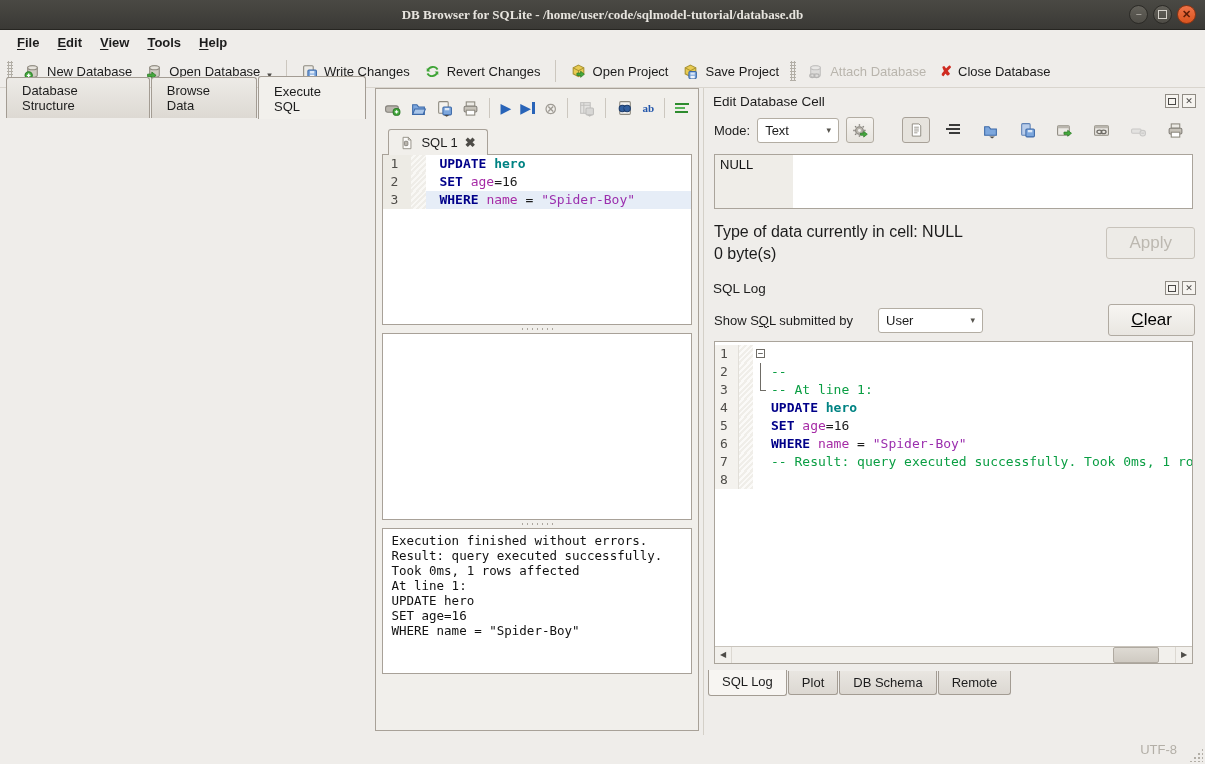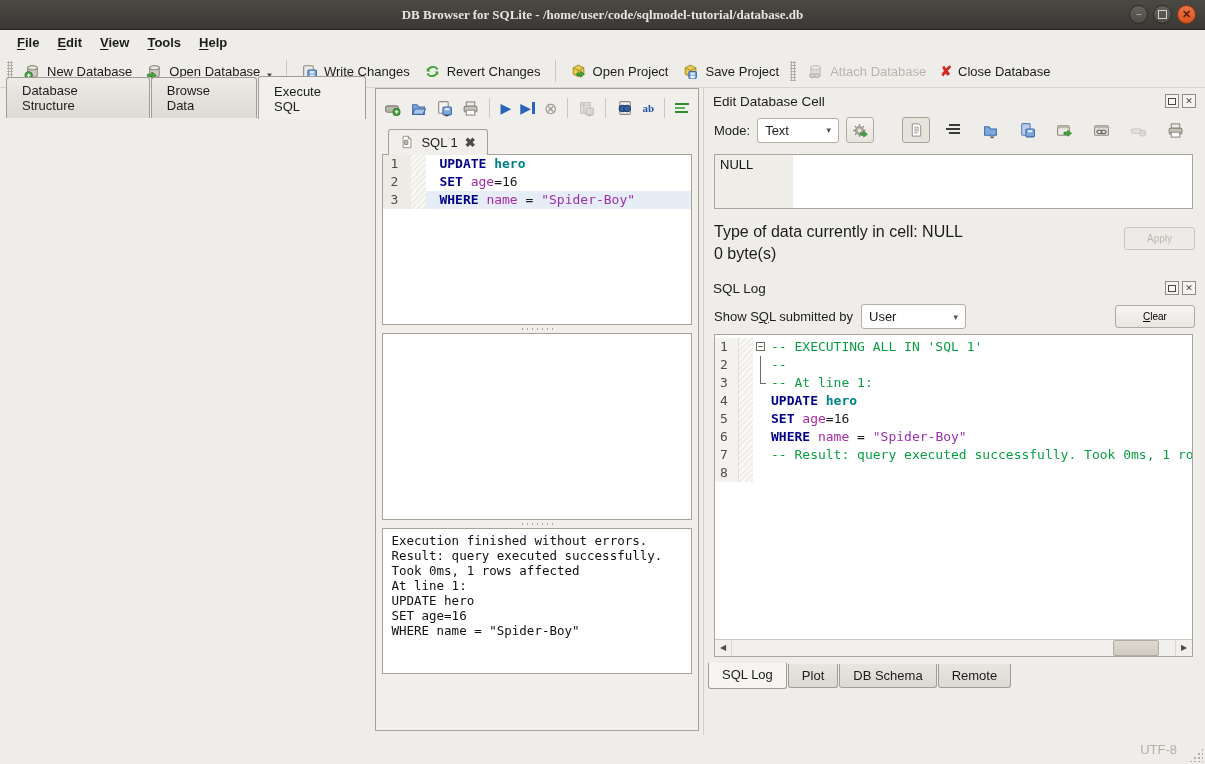--- a/index.html
+++ b/index.html
@@ -49,21 +49,21 @@
   .playbar b{width:3px;height:12px;background:#2964b8;margin-left:1px;}
   .stop-glyph{color:#9f9b94;font-size:16px;}
   .fmt-icon{display:inline-block;width:15px;height:13px;background:
     linear-gradient(#2e8b2e,#2e8b2e) 0 1px/14px 2px no-repeat,
     linear-gradient(#57b457,#57b457) 0 5px/10px 2px no-repeat,
     linear-gradient(#2e8b2e,#2e8b2e) 0 9px/13px 2px no-repeat;}
   .ab-icon{font-size:11px;font-weight:bold;color:#2255aa;font-family:"Liberation Serif",serif;}
 
   
   .subtab-bar{display:flex;align-items:flex-end;height:29px;}
-  .subtab{display:inline-flex;align-items:flex-start;gap:7px;margin-left:6px;padding:5px 11px;border:1px solid #a8a198;border-bottom:none;border-radius:3px 3px 0 0;background:#f1efeb;position:relative;z-index:2;margin-bottom:-1px;}
+  .subtab{display:inline-flex;align-items:flex-end;gap:7px;margin-left:6px;padding:5px 11px;border:1px solid #a8a198;border-bottom:none;border-radius:3px 3px 0 0;background:#f1efeb;position:relative;z-index:2;margin-bottom:-1px;}
   .subtab .x{color:#4e4c48;font-weight:bold;font-size:13px;}
 
   
   .editor-pane{height:171px;border:1px solid #a8a198;background:#fff;overflow:hidden;font-family:"DejaVu Sans Mono",monospace;font-size:13px;}
   .code-line{display:flex;height:18px;line-height:18px;white-space:pre;}
   .gutter{width:28px;flex:0 0 auto;background:#edebe5;color:#4f4d49;padding-left:7px;}
   .foldcol{width:15px;flex:0 0 auto;background-image:repeating-linear-gradient(135deg,#efede8 0 2px,#f9f8f5 2px 4px);}
   .code-text{padding-left:13px;flex:1;}
   .code-line.cur .code-text,.code-line.cur .after{background:#e6edf7;}
   .code-line.cur{background:linear-gradient(to right,transparent 43px,#e6edf7 43px);}
@@ -97,25 +97,25 @@
   .wrap-icon{display:inline-block;width:14px;height:12px;background:
     linear-gradient(#3a3a3a,#3a3a3a) 3px 0/11px 2px no-repeat,
     linear-gradient(#3a3a3a,#3a3a3a) 0 4px/14px 2px no-repeat,
     linear-gradient(#3a3a3a,#3a3a3a) 3px 8px/11px 2px no-repeat;}
 
   .cell-edit{margin:7px 12px 0 10px;height:55px;border:1px solid #aaa49b;background:#fff;display:flex;}
   .cell-gutter{width:78px;background:#efede8;padding:2px 5px;font-size:13px;color:#111;}
 
   .info-wrap{position:relative;padding:12px 12px 8px 10px;height:66px;}
   .info-line{padding:2px 0;font-size:16px;}
-  .btn{background:linear-gradient(#f7f5f2,#e9e6e1);border:1px solid #b0aaa1;border-radius:3px;padding:5px 22px;font-size:10px;}
+  .btn{background:linear-gradient(#f7f5f2,#e9e6e1);border:1px solid #b0aaa1;border-radius:3px;padding:5px 22px;font-size:17px;}
   .btn.disabled{color:#bcb8b0;background:#edebe7;border-color:#c8c3bb;}
   .apply-btn{position:absolute;right:10px;top:18px;}
 
-  .filter-row{display:flex;align-items:center;gap:8px;padding:6px 10px 5px;}
+  .filter-row{display:flex;align-items:center;gap:25px;padding:6px 10px 5px;}
   .filter-row .select{min-width:105px;}
   .clear-btn{margin-left:auto;min-width:80px;text-align:center;}
 
   
   .sqllog-outer{margin:0 12px 0 10px;border:1px solid #aaa49b;background:#fff;display:flex;flex-direction:column;height:323px;}
   .sqllog-lines{flex:1;overflow:hidden;font-family:"DejaVu Sans Mono",monospace;font-size:13px;padding-top:3px;}
   .log-gutter{width:24px;flex:0 0 auto;background:#f4f2ee;color:#4f4d49;padding-left:5px;border-right:1px solid #e2dfd9;}
   .log-fold{width:14px;flex:0 0 auto;background-image:repeating-linear-gradient(135deg,#f0eee9 0 2px,#fbfaf8 2px 4px);}
   .treecol{width:16px;flex:0 0 auto;position:relative;}
   .fold-box{position:absolute;left:3px;top:4px;width:9px;height:9px;border:1px solid #6f6c66;background:#fff;line-height:7px;text-align:center;font-size:9px;color:#3a3834;}
@@ -458,21 +458,21 @@
       <span class="select">
         <span>User</span>
         <span class="arrow">▾</span>
       </span>
       <button class="btn clear-btn"><u>C</u>lear</button>
     </div>
 
     <div class="sqllog-outer">
       <div class="sqllog-lines">
         <div class="code-line">
-          <span class="log-gutter">1</span><span class="log-fold"></span><span class="treecol"><span class="fold-box">−</span></span><span class="log-text"><span class="tk-cmt">-- EXECUTING ALL IN 'SQL 1'</span></span>
+          <span class="log-gutter">1</span><span class="log-fold"></span><span class="treecol"><span class="fold-box">−</span></span>
         </div>
         <div class="code-line">
           <span class="log-gutter">2</span><span class="log-fold"></span><span class="treecol tree-pipe"></span><span class="log-text"><span class="tk-cmt">--</span></span>
         </div>
         <div class="code-line">
           <span class="log-gutter">3</span><span class="log-fold"></span><span class="treecol tree-corner"></span><span class="log-text"><span class="tk-cmt">-- At line 1:</span></span>
         </div>
         <div class="code-line">
           <span class="log-gutter">4</span><span class="log-fold"></span><span class="treecol"></span><span class="log-text"><span class="tk-kw">UPDATE</span><span class="tk-txt"> </span><span class="tk-tbl">hero</span></span>
         </div>

